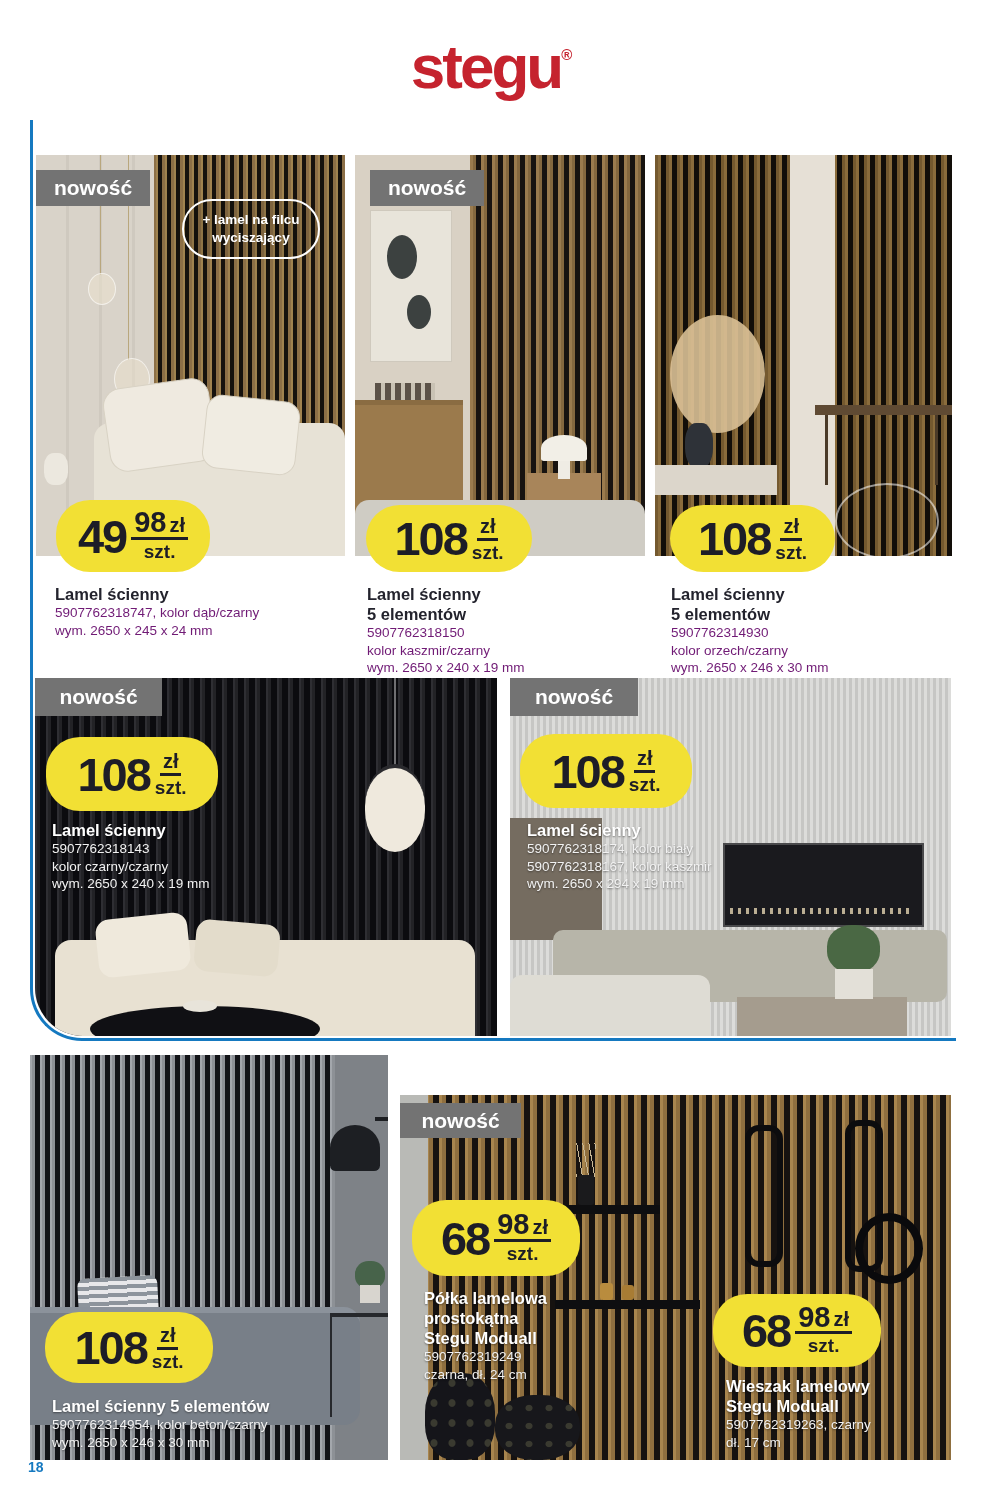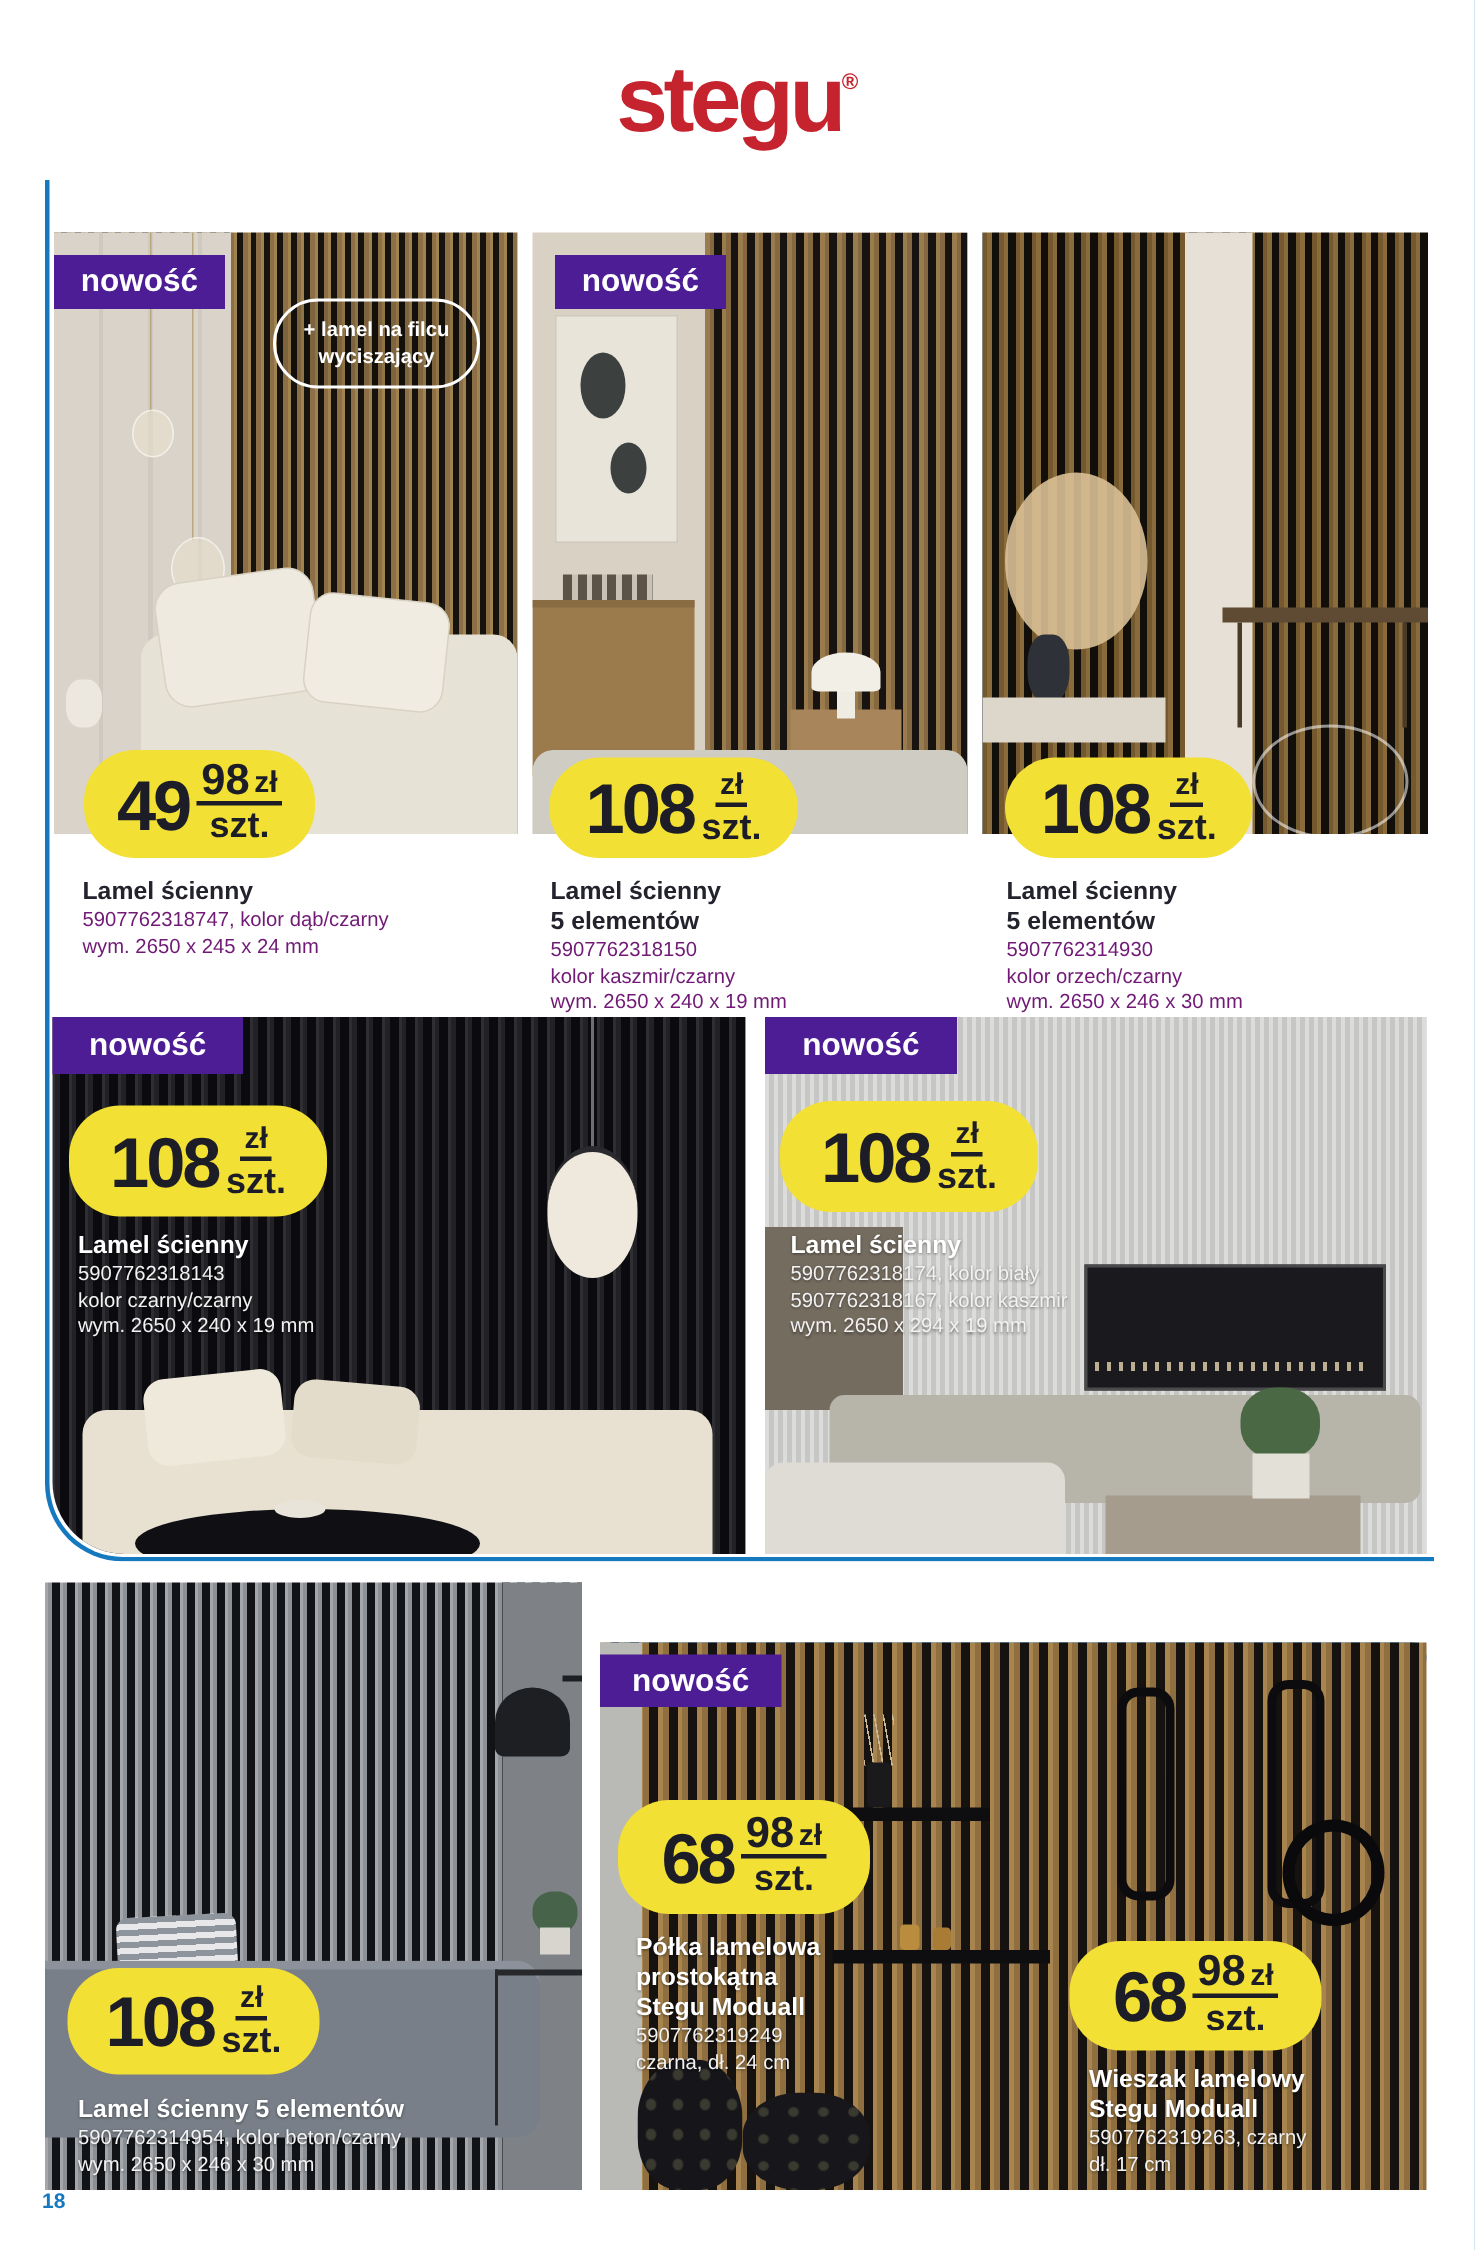--- a/index.html
+++ b/index.html
@@ -27,35 +27,35 @@
         background:repeating-linear-gradient(90deg,#74592f 0 3px,#8a6c3c 3px 6px,#120e09 6px 11px);}
   .img4{left:35px;top:678px;width:462px;height:358px;border-bottom-left-radius:48px;
         background:repeating-linear-gradient(90deg,#2e2e33 0 2px,#222226 2px 5px,#0b0b0f 5px 11px);}
   .img5{left:510px;top:678px;width:441px;height:358px;
         background:repeating-linear-gradient(90deg,#dcdcda 0 3px,#c6c6c4 3px 6px);}
   .img6{left:30px;top:1055px;width:358px;height:405px;
         background:repeating-linear-gradient(90deg,#a3a7ac 0 2px,#8d9196 2px 5px,#121317 5px 10px);}
   .img7{left:400px;top:1095px;width:551px;height:365px;
         background:repeating-linear-gradient(90deg,#a8854e 0 3px,#8f6f3f 3px 7px,#161210 7px 13px);}
   
-  .badge{position:absolute;background:#4c1d95;color:#fff;font-weight:bold;font-size:21px;
+  .badge{position:absolute;background:#737373;color:#fff;font-weight:bold;font-size:21px;
         display:flex;align-items:center;justify-content:center;}
   .felt{position:absolute;left:182px;top:163px;width:134px;height:56px;border:2px solid #fff;
         border-radius:30px;color:#fff;font-weight:bold;font-size:13.5px;line-height:1.35;
         display:flex;align-items:center;justify-content:center;text-align:center;
         background:rgba(0,0,0,.10);margin-top:36px;}
   
   .price{position:absolute;background:#f2e034;border-radius:34px;color:#1d1d27;
         display:flex;align-items:center;justify-content:center;}
   .amt{font-size:47px;font-weight:bold;letter-spacing:-2px;line-height:1;}
   .frac{display:inline-flex;flex-direction:column;align-items:center;margin-left:5px;}
   .frac .top{display:flex;align-items:flex-end;gap:3px;border-bottom:3px solid #1d1d27;padding:0 3px 2px;}
   .sup{font-size:29px;font-weight:bold;line-height:.8;}
   .cur{font-size:20px;font-weight:bold;line-height:1;}
-  .unit{font-size:24px;font-weight:bold;padding-top:2px;line-height:1;}
+  .unit{font-size:19px;font-weight:bold;padding-top:2px;line-height:1;}
   
   .tblock{position:absolute;width:285px;}
   .tblock .tt{font-size:16.5px;font-weight:bold;color:#23232d;line-height:20px;}
   .tblock .dd{font-size:13.5px;color:#701a75;line-height:17.5px;}
   .tblock .dd:first-of-type{margin-top:3px;}
   .tblock.onimg .tt{color:#fff;text-shadow:0 1px 2px rgba(0,0,0,.45);}
   .tblock.onimg .dd{color:#f2f2f2;text-shadow:0 1px 2px rgba(0,0,0,.45);}
   .pagenum{position:absolute;left:28px;top:1459px;color:#1579c0;font-weight:bold;font-size:14px;}
 </style>
 </head>

